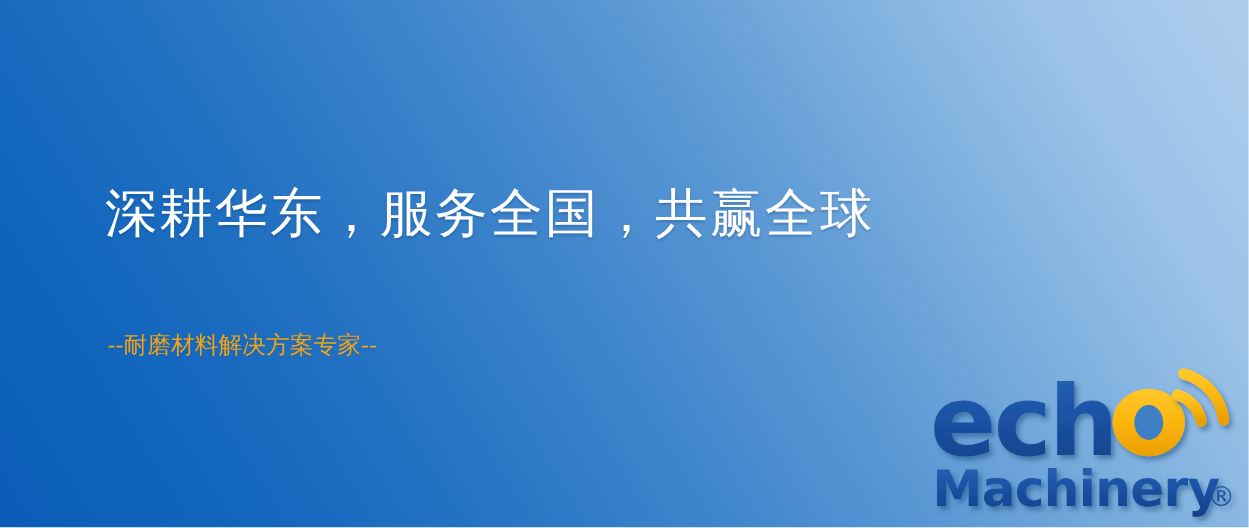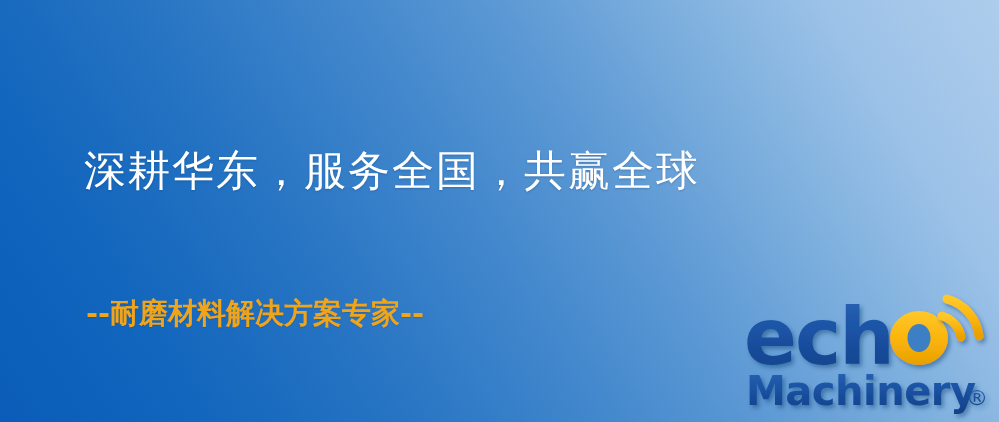--- a/index.html
+++ b/index.html
@@ -43,28 +43,27 @@
     white-space: nowrap;
     text-shadow: 0 1px 2px rgba(10, 50, 100, 0.28);
   }
 
   
   .subtitle {
     position: absolute;
     left: 86px;
     top: 266px;
     font-family: "DejaVu Serif", "Liberation Serif", serif;
-    font-size: 29px;
+    font-size: 19px;
     line-height: 1.1;
-    font-weight: 700;
+    font-weight: 400;
     color: #f0a41a;
     letter-spacing: 0px;
     white-space: nowrap;
     text-shadow: 0 1px 1px rgba(40, 60, 110, 0.22);
-    margin-top: 32px;
   }
 
   
   .logo {
     position: absolute;
     left: 744px;
     top: 292px;
     width: 255px;
     height: 130px;
   }

